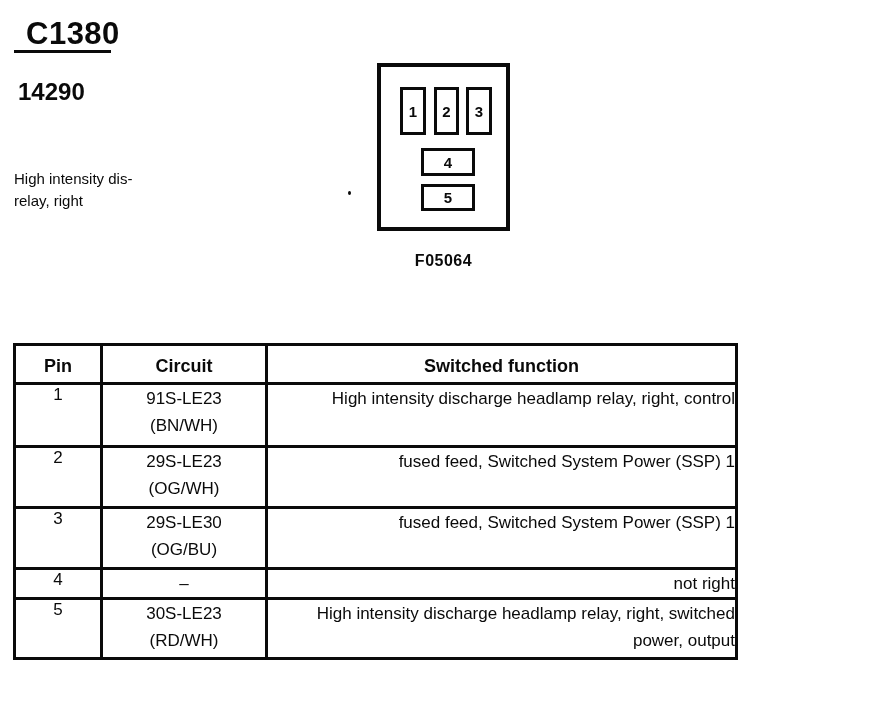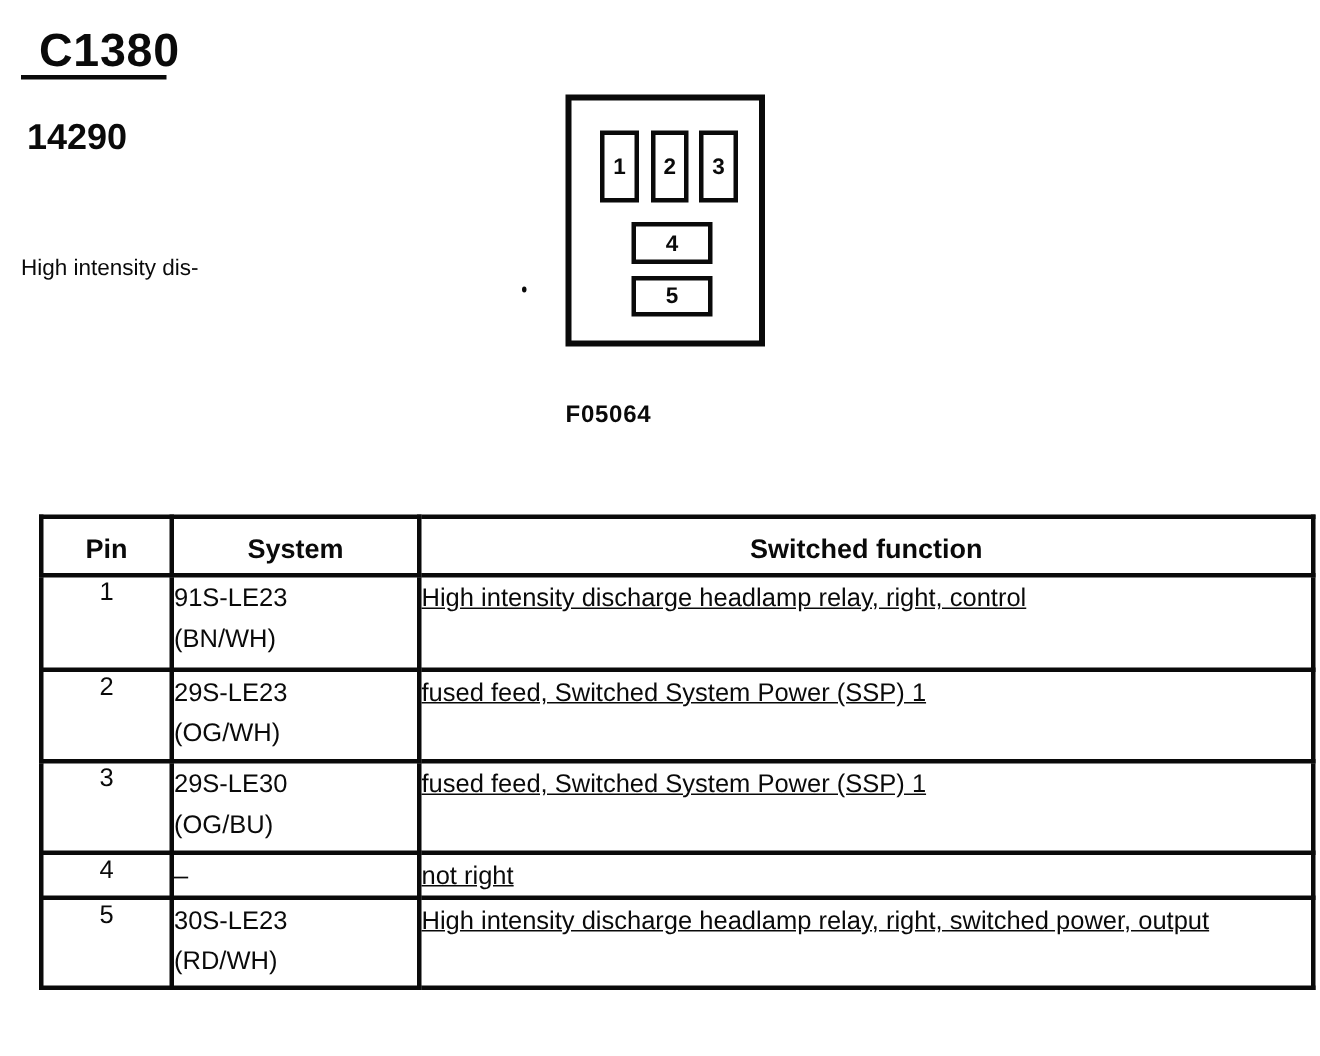--- a/index.html
+++ b/index.html
@@ -75,93 +75,92 @@
   }
   .slot-1 { left: 19px;  top: 20px;  width: 26px; height: 48px; }
   .slot-2 { left: 53px;  top: 20px;  width: 25px; height: 48px; }
   .slot-3 { left: 85px;  top: 20px;  width: 26px; height: 48px; }
   .slot-4 { left: 40px;  top: 81px;  width: 54px; height: 28px; }
   .slot-5 { left: 40px;  top: 117px; width: 54px; height: 27px; }
 
   .figure-caption {
     position: absolute;
     left: 377px;
-    top: 268px;
+    top: 252px;
     width: 133px;
-    text-align: left;
+    text-align: center;
     font-size: 16px;
     font-weight: bold;
     letter-spacing: 0.5px;
   }
   .stray-mark {
     position: absolute;
     left: 348px;
     top: 191px;
     width: 3px;
     height: 4px;
     background: #0a0a0a;
     border-radius: 50%;
   }
 
   
   table.pinout {
     position: absolute;
     left: 13px;
     top: 343px;
-    width: 851px;
+    width: 725px;
     border-collapse: collapse;
     table-layout: fixed;
     font-size: 17px;
-    margin-left: 13px;
   }
   table.pinout th,
   table.pinout td {
     border: 3px solid #0a0a0a;
     vertical-align: top;
     padding: 0;
   }
   table.pinout th {
     font-size: 18px;
     font-weight: bold;
     text-align: center;
     height: 31px;
     padding-top: 5px;
     vertical-align: middle;
   }
   td.pin-cell {
     text-align: center;
     padding-top: 7px;
   }
   td.circuit-cell {
-    text-align: left;
+    text-align: center;
     padding-top: 7px;
     line-height: 27px;
   }
   td.function-cell {
-    text-align: left;
+    text-align: right;
     padding: 7px 12px 0 20px;
     line-height: 27px;
-    text-decoration: underline;
   }
   tr.row-tall-1 td { height: 60px; }
   tr.row-tall-2 td { height: 58px; }
   tr.row-tall-3 td { height: 58px; }
   tr.row-short  td { height: 26px; }
   tr.row-last   td { height: 57px; }
 </style>
 </head>
 <body>
 
 <div class="page">
 
   <h1 class="connector-id">C1380</h1>
   <div class="title-underline"></div>
   <h2 class="part-number">14290</h2>
   <div class="description">
     <div>High intensity dis-</div>
+    <div>relay, right</div>
   </div>
 
   <div class="connector-box">
     <div class="slot slot-1">
       <span>1</span>
     </div>
     <div class="slot slot-2">
       <span>2</span>
     </div>
     <div class="slot slot-3">
@@ -179,21 +178,21 @@
 
   <table class="pinout">
     <colgroup>
       <col style="width:87px">
       <col style="width:165px">
       <col>
     </colgroup>
     <thead>
       <tr>
         <th>Pin</th>
-        <th>System</th>
+        <th>Circuit</th>
         <th>Switched function</th>
       </tr>
     </thead>
     <tbody>
       <tr class="row-tall-1">
         <td class="pin-cell">1</td>
         <td class="circuit-cell">
           <div>91S-LE23</div>
           <div>(BN/WH)</div>
         </td>

